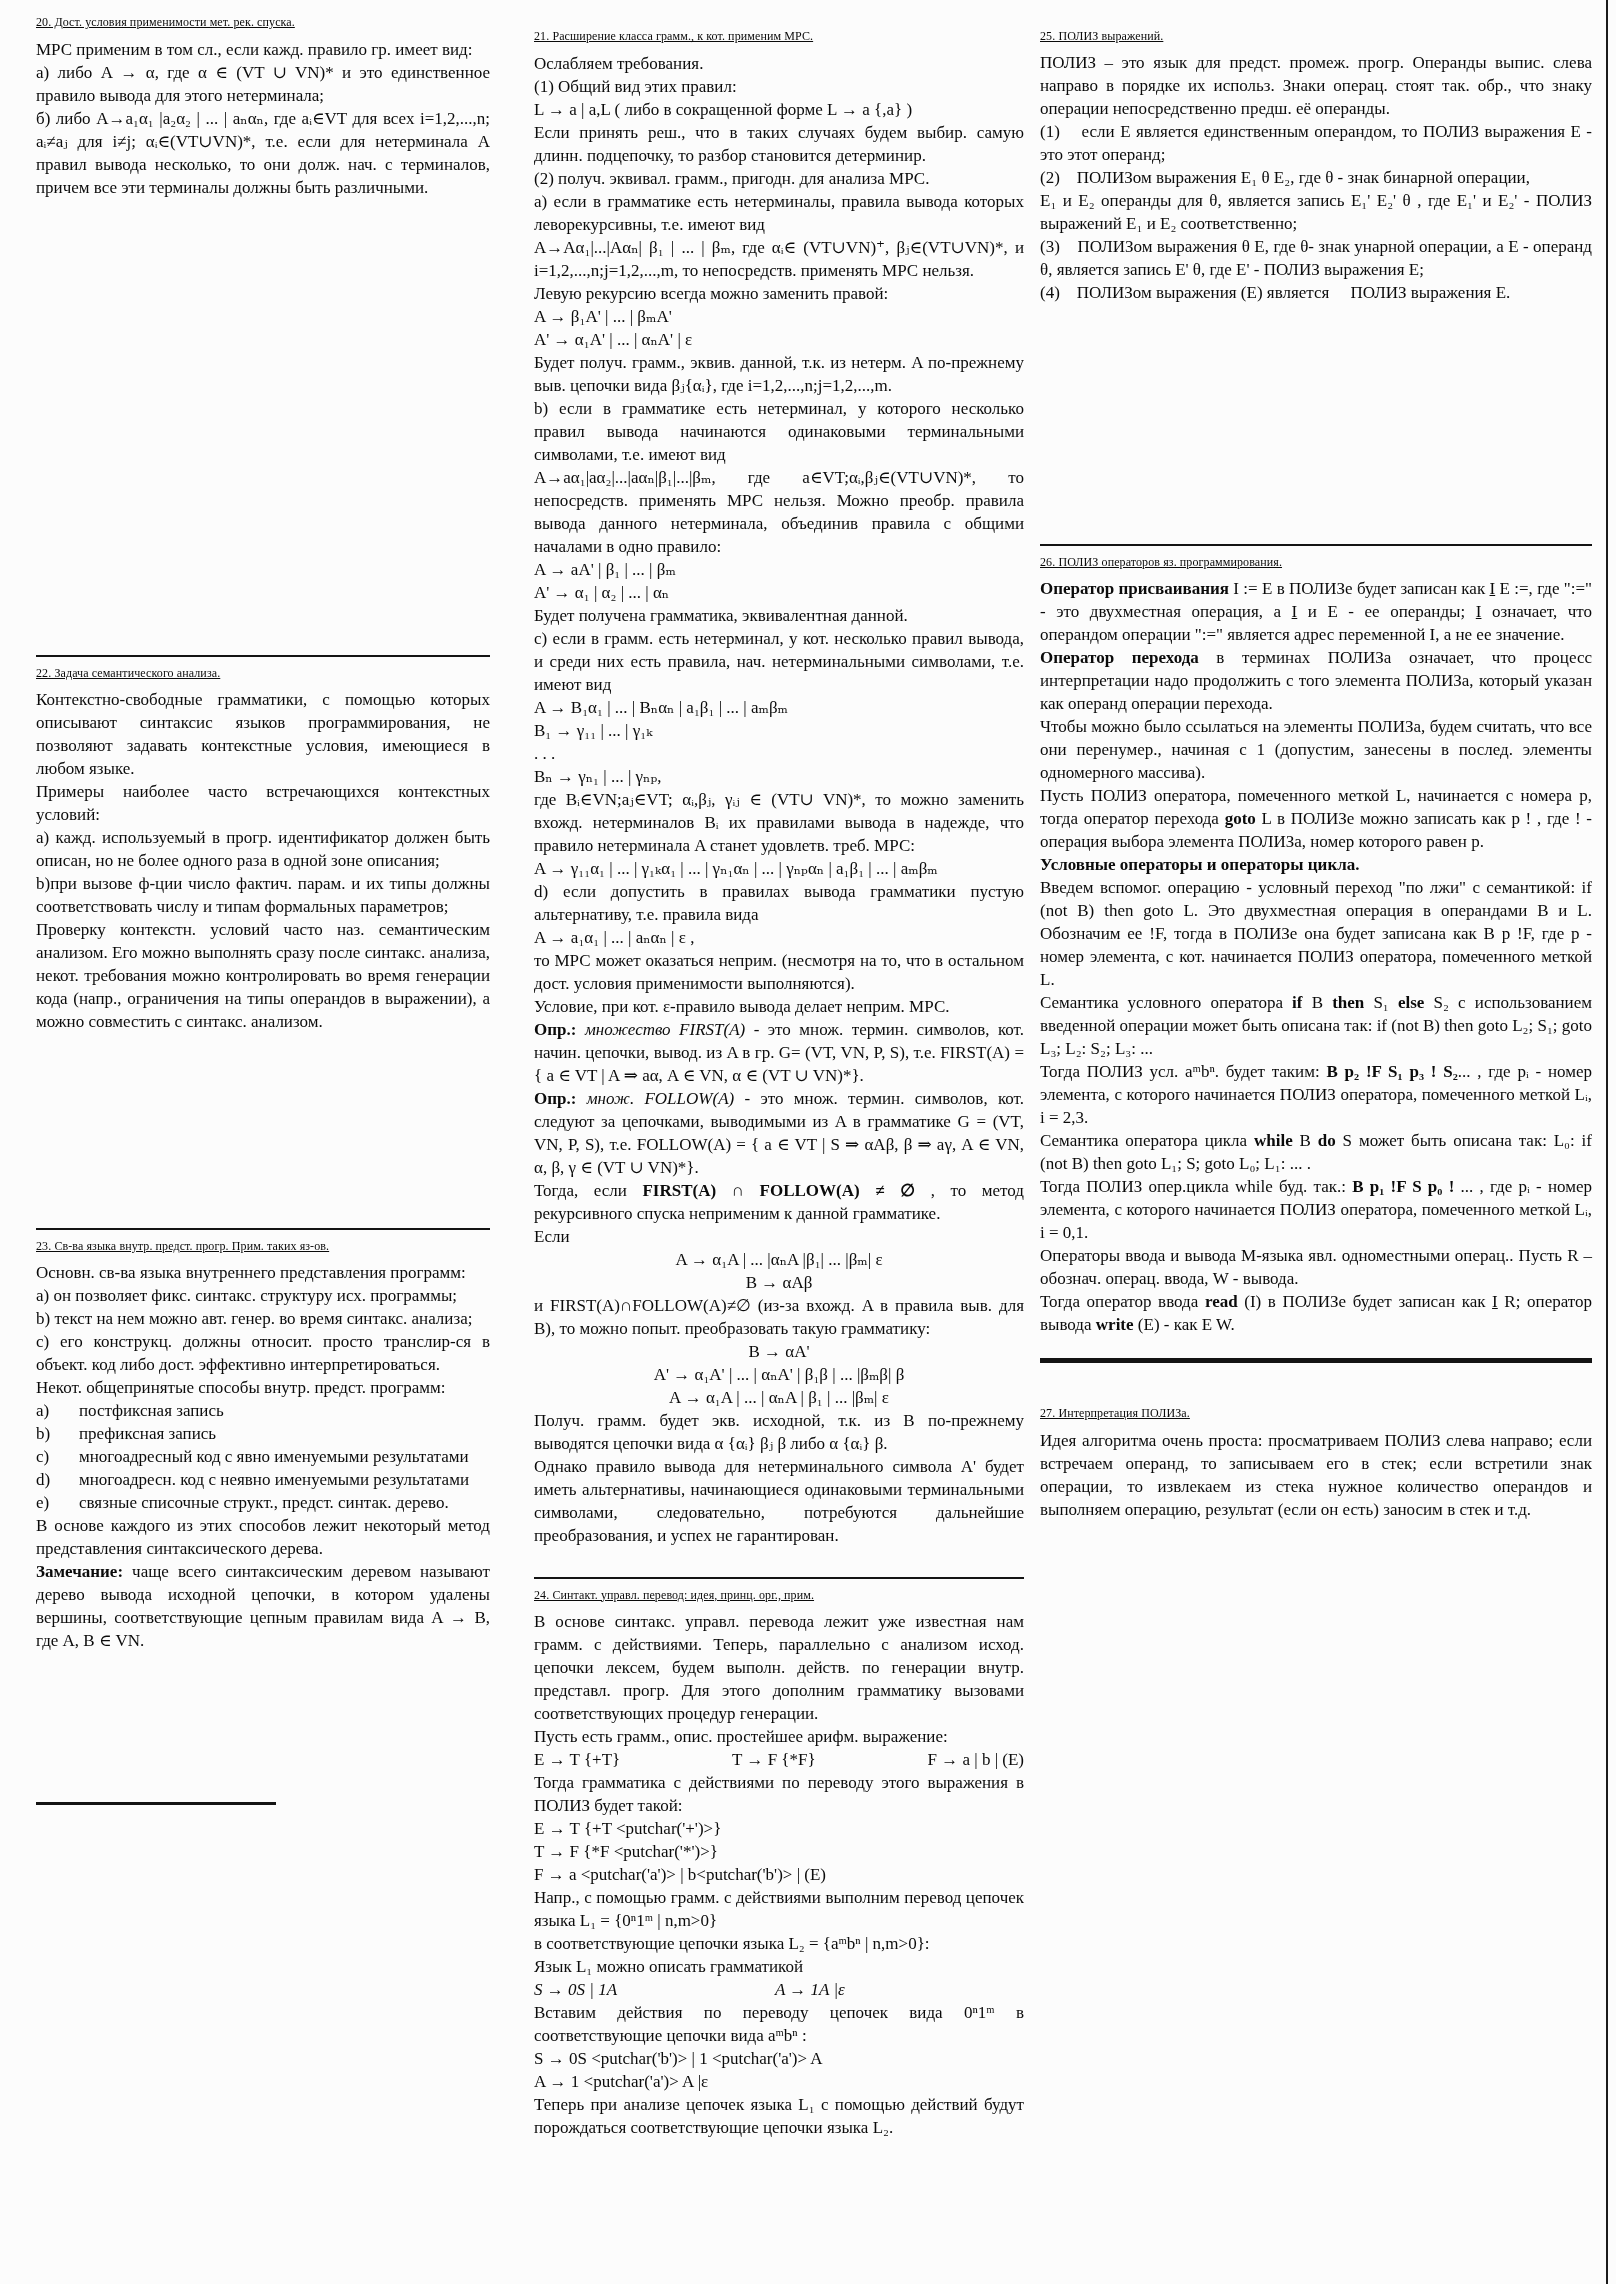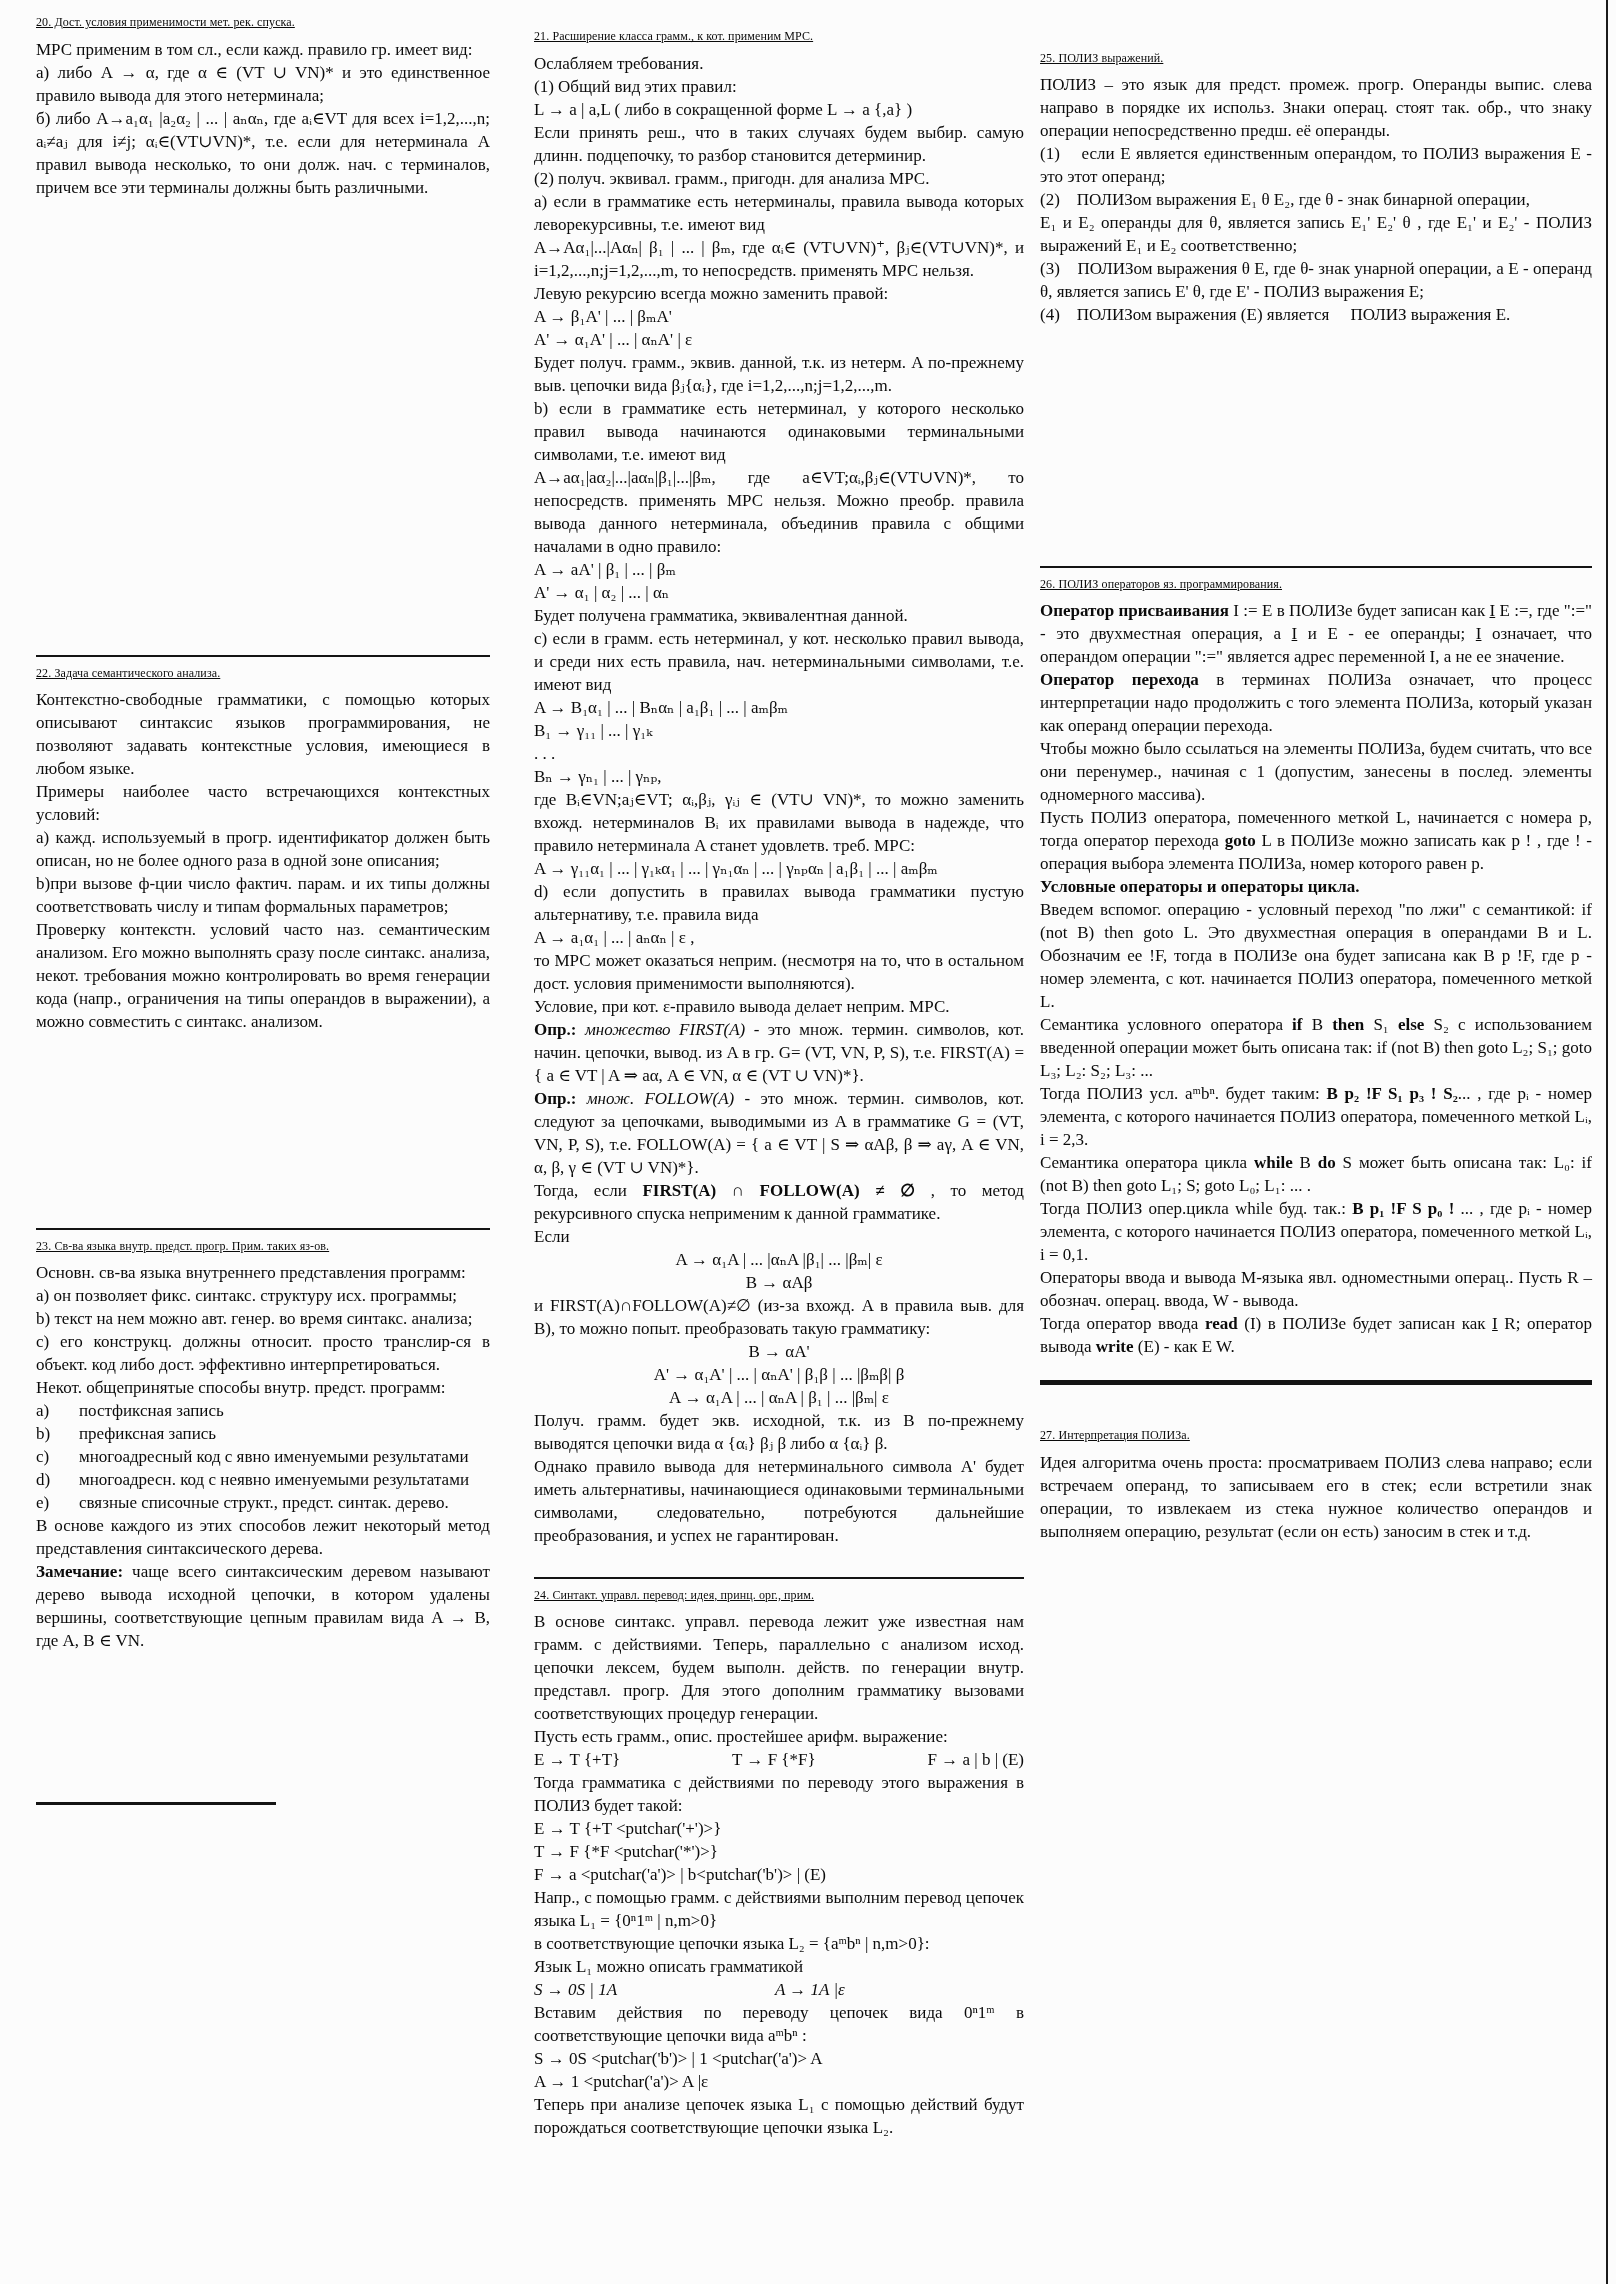--- a/index.html
+++ b/index.html
@@ -148,21 +148,21 @@
         <span>A → 1A |ε</span>
       </p>
       <p class="just"><span class="r-n">Вставим действия по переводу цепочек вида 0ⁿ1ᵐ в соответствующие цепочки вида aᵐbⁿ :</span></p>
       <p class="frm"><span class="r-n">S → 0S &lt;putchar('b')&gt; | 1 &lt;putchar('a')&gt; A</span></p>
       <p class="frm"><span class="r-n">A → 1 &lt;putchar('a')&gt; A |ε</span></p>
       <p class="just"><span class="r-n">Теперь при анализе цепочек языка L₁ с помощью действий будут порождаться соответствующие цепочки языка L₂.</span></p>
     </section>
   </div>
 
   <div class="col" id="col3">
-    <section style="margin-top:46px;">
+    <section style="margin-top:24px;">
       <h2 class="title">25. ПОЛИЗ выражений.</h2>
       <p class="just"><span class="r-n">ПОЛИЗ – это язык для предст. промеж. прогр. Операнды выпис. слева направо в порядке их использ. Знаки операц. стоят так. обр., что знаку операции непосредственно предш. её операнды.</span></p>
       <p class="just"><span class="r-n">(1)&nbsp;&nbsp;&nbsp;&nbsp;если E является единственным операндом, то ПОЛИЗ выражения E - это этот операнд;</span></p>
       <p class="just"><span class="r-n">(2)&nbsp;&nbsp;&nbsp;&nbsp;ПОЛИЗом выражения  E₁ θ E₂, где θ - знак бинарной операции,</span></p>
       <p class="just"><span class="r-n">E₁ и E₂ операнды для θ,  является запись E₁' E₂' θ , где E₁' и E₂' - ПОЛИЗ выражений E₁ и E₂ соответственно;</span></p>
       <p class="just"><span class="r-n">(3)&nbsp;&nbsp;&nbsp;&nbsp;ПОЛИЗом выражения θ E, где θ- знак унарной операции, а E - операнд θ, является запись E' θ, где E' - ПОЛИЗ выражения E;</span></p>
       <p class="just"><span class="r-n">(4)&nbsp;&nbsp;&nbsp;&nbsp;ПОЛИЗом выражения (E) является&nbsp;&nbsp;&nbsp;&nbsp;&nbsp;ПОЛИЗ выражения E.</span></p>
     </section>
 
     <div class="hr thin" style="margin-top:240px;"></div>

